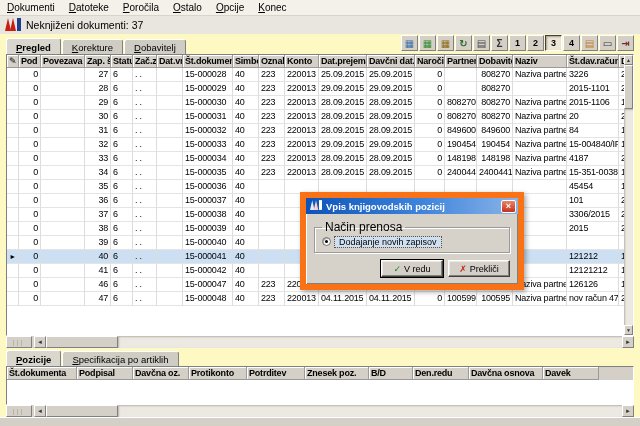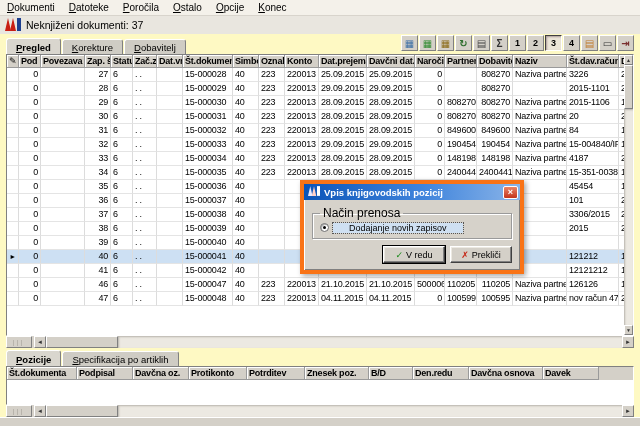--- a/index.html
+++ b/index.html
@@ -48,34 +48,34 @@
   .sbtn { width:12px; background:#d4d0c8; border:1px solid; border-color:#fff #808080 #808080 #fff; font-size:6px; display:flex; align-items:center; justify-content:center; color:#333; }
   .hthumb { width:72px; background:#d4d0c8; border:1px solid; border-color:#fff #808080 #808080 #fff; }
   .htrack { flex:1; background:#ece9e2; box-shadow:inset 1px 1px 2px #b8b4ac; }
   
   .bottabs { height:16px; display:flex; align-items:flex-end; padding-left:6px; margin-top:2px; }
   .botgrid { margin:0 6px; height:39px; border:1px solid #808080; border-bottom-color:#fff; border-right-color:#fff; background:#fff; overflow:hidden; }
   .b0{width:70px}.b1{width:56px}.b2{width:56px}.b3{width:58px}.b4{width:58px}
   .b5{width:64px}.b6{width:44px}.b7{width:56px}.b8{width:74px}.b9{width:56px}
   .statusbar { height:11px; background:#d4d0c8; border-top:1px solid #fff; }
   
-  .dialog { position:absolute; top:180px; left:300px; width:224px; z-index:10; background:#d6d2ca;
-            border:4px solid #f97316; box-shadow:inset 1px 1px 0 #fff, inset -1px -1px 0 #808080, 2px 2px 5px rgba(0,0,0,.35); }
+  .dialog { position:absolute; top:192px; left:300px; width:224px; z-index:10; background:#d6d2ca;
+            border:6px solid #f97316; box-shadow:inset 1px 1px 0 #fff, inset -1px -1px 0 #808080, 2px 2px 5px rgba(0,0,0,.35); }
   .dlg-title { height:16px; display:flex; align-items:center; gap:4px; padding:0 2px 0 4px;
                background:linear-gradient(90deg,#0c54b8,#3f84dc 55%,#8ab4e8); color:#fff; font-size:9.5px; font-weight:bold; }
   .dlg-close { margin-left:auto; width:15px; height:13px; border:1px solid #fff; border-radius:2px;
                background:linear-gradient(#ea8468,#c3341b); color:#fff; font-size:9px; font-weight:bold;
                display:flex; align-items:center; justify-content:center; }
   .dlg-body { padding:6px 8px 7px; }
   .group { border:1px solid #9a9a9a; box-shadow:1px 1px 0 #fff, inset 1px 1px 0 #fff; padding:1px 7px 4px; }
   .group legend { font-size:12px; padding:0 3px; }
   .radio-row { display:flex; align-items:center; gap:4px; height:13px; font-size:9px; }
   .rdot { width:9px; height:9px; border-radius:50%; background:#fff; border:1px solid #707070; box-shadow:inset 1px 1px 1px #aaa; position:relative; flex:none; }
   .rdot.on::after { content:""; position:absolute; left:2px; top:2px; width:3px; height:3px; border-radius:50%; background:#000; }
-  .rlbl { padding:0 16px; }
+  .rlbl { padding:0 4px; }
   .rlbl.focus { background:#cfe0f2; outline:1px dotted #555; }
   .dlg-buttons { display:flex; justify-content:flex-end; gap:5px; margin-top:7px; }
   .btn { min-width:62px; height:17px; display:flex; align-items:center; justify-content:center; gap:3px; font-size:9px;
          background:#d4d0c8; border:1px solid; border-color:#fff #404040 #404040 #fff;
          box-shadow:inset -1px -1px 0 #808080, inset 1px 1px 0 #ece9e2; }
   .btn.default { outline:1px solid #000; }
   .bico { font-weight:bold; }
   .bico.green { color:#1a8a1a; } .bico.red { color:#c62817; }
 </style>
 </head>

